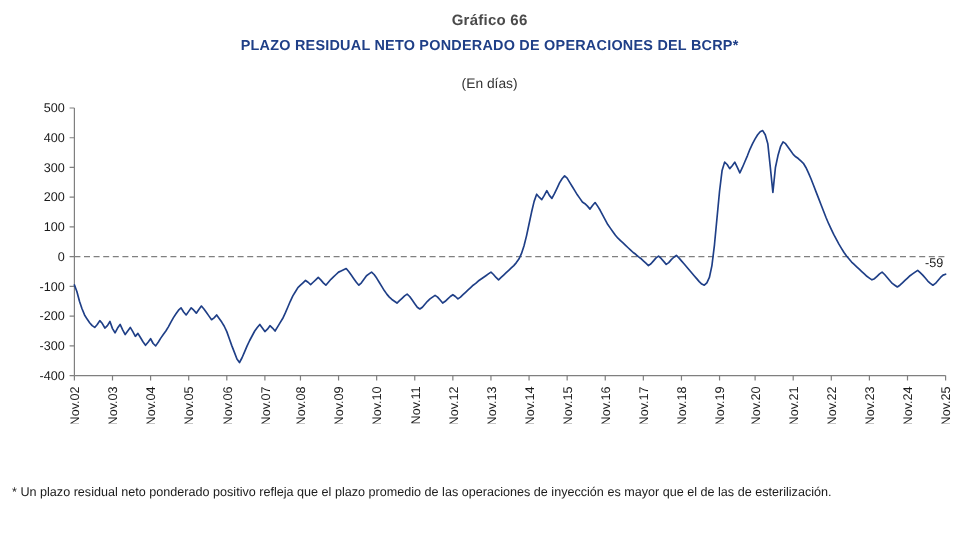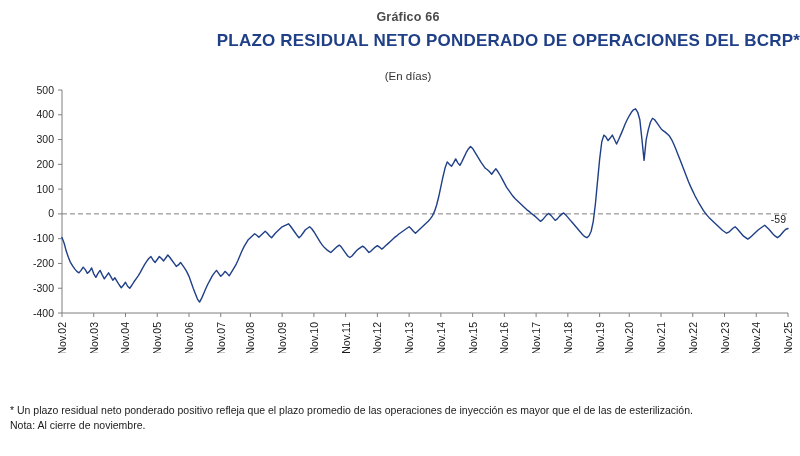--- a/index.html
+++ b/index.html
@@ -26,26 +26,25 @@
     padding-top: 10px;
     padding-left: 16px;
   }
   .hdr .fig-num {
     font-size: 12.5px;
     font-weight: bold;
     color: #4a4a4a;
     letter-spacing: .2px;
   }
   .hdr .title {
-    font-size: 17px;
+    font-size: 12px;
     font-weight: bold;
     color: #1f3f87;
     margin-top: 7px;
     letter-spacing: .2px;
-    text-align: right;
   }
   .hdr .subtitle {
     font-size: 11.5px;
     color: #333;
     margin-top: 19px;
   }
   #plot-wrap {
     position: absolute;
     left: 0;
     top: 78px;
@@ -165,16 +164,15 @@
         <text x="0" y="0" class="xtick-label" transform="translate(760.2507288629737,244) rotate(-90)" text-anchor="end">Nov.24</text>
         <line x1="788" y1="235" x2="788" y2="239" stroke="#7f7f7f" stroke-width="1"></line>
         <text x="0" y="0" class="xtick-label" transform="translate(792,244) rotate(-90)" text-anchor="end">Nov.25</text>
         <path d="M62.00,159.43 L64.12,165.13 L66.23,173.06 L68.35,179.25 L70.47,184.45 L72.58,187.92 L74.70,190.90 L76.82,193.37 L78.93,194.86 L81.05,192.38 L83.17,189.16 L85.28,191.64 L87.40,195.36 L89.52,193.37 L91.63,189.90 L93.75,195.85 L95.87,199.32 L97.98,195.36 L100.10,192.38 L102.22,196.84 L104.33,200.81 L106.45,197.83 L108.57,194.86 L110.68,198.33 L112.80,202.29 L114.92,199.82 L117.03,203.28 L119.15,206.75 L121.27,209.73 L123.38,207.25 L125.50,204.28 L127.62,208.24 L129.73,210.22 L131.85,207.25 L133.97,203.78 L136.08,200.81 L138.20,197.83 L140.31,194.36 L142.43,190.40 L144.55,186.68 L146.66,183.46 L148.78,180.49 L150.90,178.51 L153.01,181.98 L155.13,184.45 L157.25,181.48 L159.36,178.51 L161.48,180.49 L163.60,182.97 L165.71,179.99 L167.83,177.02 L169.95,179.50 L172.06,182.47 L174.18,185.44 L176.30,188.42 L178.41,186.93 L180.53,184.45 L182.65,187.43 L184.76,190.40 L186.88,193.87 L189.00,198.33 L191.11,204.28 L193.23,210.22 L195.35,215.67 L197.46,221.12 L199.58,224.10 L201.70,220.13 L203.81,215.18 L205.93,210.22 L208.05,205.76 L210.16,201.80 L212.28,197.83 L214.40,194.86 L216.51,192.38 L218.63,195.36 L220.75,198.33 L222.86,196.35 L224.98,193.37 L227.10,195.36 L229.21,197.83 L231.33,194.36 L233.45,190.90 L235.56,187.43 L237.68,182.97 L239.80,178.01 L241.91,173.06 L244.03,168.60 L246.15,165.13 L248.26,161.66 L250.38,159.68 L252.50,157.69 L254.61,155.71 L256.73,157.20 L258.85,159.18 L260.96,157.20 L263.08,155.22 L265.20,153.23 L267.31,155.22 L269.43,157.69 L271.55,159.68 L273.66,157.20 L275.78,154.72 L277.90,152.74 L280.01,150.76 L282.13,148.77 L284.24,147.78 L286.36,146.79 L288.48,145.80 L290.59,148.28 L292.71,151.25 L294.83,154.22 L296.94,157.20 L299.06,159.68 L301.18,157.69 L303.29,154.72 L305.41,151.75 L307.53,150.26 L309.64,148.77 L311.76,150.76 L313.88,153.73 L315.99,157.20 L318.11,160.67 L320.23,164.14 L322.34,167.11 L324.46,169.59 L326.58,171.57 L328.69,173.06 L330.81,174.54 L332.93,172.56 L335.04,170.58 L337.16,168.60 L339.28,167.11 L341.39,169.09 L343.51,172.06 L345.63,175.04 L347.74,178.01 L349.86,179.50 L351.98,178.01 L354.09,175.53 L356.21,173.06 L358.33,171.07 L360.44,169.59 L362.56,168.10 L364.68,169.59 L366.79,172.06 L368.91,174.54 L371.03,173.06 L373.14,171.07 L375.26,169.09 L377.38,167.60 L379.49,169.09 L381.61,171.07 L383.73,169.59 L385.84,167.60 L387.96,165.62 L390.08,163.64 L392.19,161.66 L394.31,159.68 L396.43,158.19 L398.54,156.21 L400.66,154.72 L402.78,153.23 L404.89,151.75 L407.01,150.26 L409.13,148.77 L411.24,150.76 L413.36,153.23 L415.48,155.22 L417.59,153.23 L419.71,151.25 L421.83,149.27 L423.94,147.29 L426.06,145.30 L428.17,143.32 L430.29,140.84 L432.41,137.87 L434.52,133.41 L436.64,126.97 L438.76,118.54 L440.87,108.63 L442.99,98.72 L445.11,89.80 L447.22,83.86 L449.34,86.33 L451.46,88.32 L453.57,84.85 L455.69,80.88 L457.81,84.85 L459.92,87.32 L462.04,83.36 L464.16,78.90 L466.27,74.44 L468.39,70.97 L470.51,68.49 L472.62,70.48 L474.74,73.94 L476.86,77.41 L478.97,80.88 L481.09,84.35 L483.21,87.32 L485.32,90.30 L487.44,91.78 L489.56,93.77 L491.67,96.24 L493.79,93.27 L495.91,90.79 L498.02,93.77 L500.14,97.24 L502.26,101.20 L504.37,105.16 L506.49,109.13 L508.61,112.10 L510.72,115.08 L512.84,118.05 L514.96,120.53 L517.07,122.51 L519.19,124.49 L521.31,126.47 L523.42,128.46 L525.54,130.44 L527.66,132.42 L529.77,133.91 L531.89,135.89 L534.01,137.38 L536.12,139.36 L538.24,141.34 L540.36,143.32 L542.47,141.84 L544.59,139.36 L546.71,136.88 L548.82,135.39 L550.94,137.38 L553.06,139.85 L555.17,142.33 L557.29,140.84 L559.41,138.37 L561.52,136.38 L563.64,134.90 L565.76,136.88 L567.87,139.36 L569.99,141.84 L572.10,144.31 L574.22,146.79 L576.34,149.27 L578.45,151.75 L580.57,154.22 L582.69,156.70 L584.80,158.68 L586.92,159.68 L589.04,157.69 L591.15,153.23 L593.27,143.32 L595.39,125.98 L597.50,103.68 L599.62,81.38 L601.74,64.03 L603.85,57.10 L605.97,59.08 L608.09,62.55 L610.20,60.07 L612.32,57.10 L614.44,61.56 L616.55,66.02 L618.67,61.56 L620.79,56.60 L622.90,51.64 L625.02,46.19 L627.14,41.73 L629.25,37.77 L631.37,34.30 L633.49,31.82 L635.60,30.83 L637.72,34.30 L639.84,41.73 L641.95,61.56 L644.07,82.37 L646.19,61.56 L648.30,51.64 L650.42,44.21 L652.54,40.25 L654.65,41.73 L656.77,44.71 L658.89,47.68 L661.00,50.65 L663.12,52.64 L665.24,54.12 L667.35,56.10 L669.47,58.09 L671.59,61.56 L673.70,66.02 L675.82,70.97 L677.94,76.42 L680.05,81.87 L682.17,87.32 L684.29,92.78 L686.40,98.23 L688.52,103.68 L690.64,108.63 L692.75,113.09 L694.87,117.55 L696.99,121.52 L699.10,125.48 L701.22,128.95 L703.34,132.42 L705.45,135.39 L707.57,137.87 L709.69,140.35 L711.80,142.33 L713.92,144.31 L716.03,146.30 L718.15,148.28 L720.27,150.26 L722.38,152.24 L724.50,153.73 L726.62,155.22 L728.73,154.22 L730.85,152.24 L732.97,150.26 L735.08,148.77 L737.20,150.76 L739.32,153.23 L741.43,155.71 L743.55,158.19 L745.67,159.68 L747.78,161.16 L749.90,159.68 L752.02,157.69 L754.13,155.71 L756.25,153.73 L758.37,151.75 L760.48,150.26 L762.60,148.77 L764.72,147.29 L766.83,149.27 L768.95,151.25 L771.07,153.73 L773.18,156.21 L775.30,158.19 L777.42,159.68 L779.53,158.19 L781.65,155.71 L783.77,153.23 L785.88,151.25 L788.00,150.51" fill="none" stroke="#1f3f87" stroke-width="1.4" stroke-linejoin="round" stroke-linecap="round"></path>
         <text x="786" y="144.5077777777778" text-anchor="end" class="endlabel">-59</text>
       </svg>
   </div>
 
   <div class="notes">
     <div>* Un plazo residual neto ponderado positivo refleja que el plazo promedio de las operaciones de inyección es mayor que el de las de esterilización.</div>
-    <div>Nota: Al cierre de noviembre.</div>
   </div>
 
 </div>
 
 </body></html>

